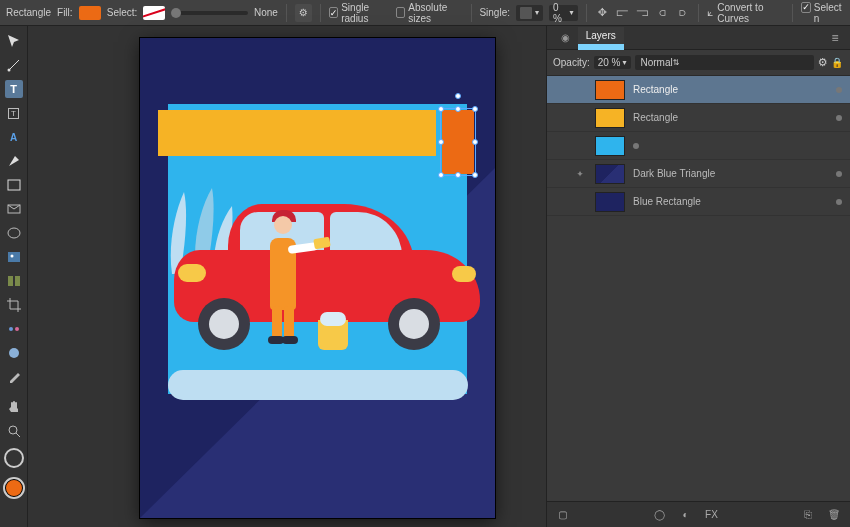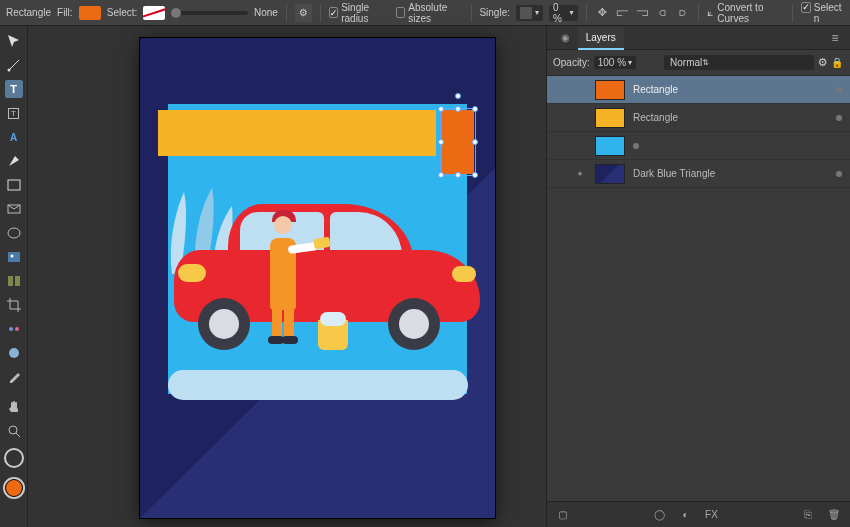--- a/index.html
+++ b/index.html
@@ -70,26 +70,26 @@
   .handle{position:absolute;width:6px;height:6px;background:#fff;border:1px solid #5aa9ff;border-radius:50%;}
   .h1{left:-3px;top:-3px}.h2{left:calc(50% - 3px);top:-3px}.h3{right:-3px;top:-3px}
   .h4{left:-3px;top:calc(50% - 3px)}.h5{right:-3px;top:calc(50% - 3px)}
   .h6{left:-3px;bottom:-3px}.h7{left:calc(50% - 3px);bottom:-3px}.h8{right:-3px;bottom:-3px}
   .rot{left:calc(50% - 3px);top:-16px}
 
   
   .panel { position: absolute; right: 0; top: 26px; width: 304px; bottom: 0; background: #3a3a3a; border-left:1px solid #222; display:flex;flex-direction:column;}
   .panel-tabs{height:24px;background:#333;display:flex;align-items:center;padding:0 6px;border-bottom:1px solid #222;}
   .ptab{font-size:10px;padding:0 8px;height:100%;display:flex;align-items:center;color:#999;}
-  .ptab.active{background:#3a3a3a;color:#eee;border-bottom:2px solid #7dd3fc;margin-bottom:-1px;}
+  .ptab.active{background:#3a3a3a;color:#eee;border-bottom:6px solid #7dd3fc;margin-bottom:-1px;}
   .ptab-spacer{flex:1}
   .pmenu{width:18px;text-align:center;color:#aaa;font-size:12px;}
   .opacity-row{height:26px;display:flex;align-items:center;padding:0 6px;gap:4px;font-size:10px;border-bottom:1px solid #2a2a2a;}
   .opc-field{background:#2a2a2a;padding:1px 4px;border-radius:2px;display:flex;gap:2px;align-items:center;}
-  .blend-sel{flex:1;background:#2a2a2a;padding:2px 6px;border-radius:2px;display:flex;align-items:center;margin-left:24px;}
+  .blend-sel{flex:1;background:#2a2a2a;padding:2px 6px;border-radius:2px;display:flex;align-items:center;}
   .layer-list{flex:1;overflow:auto;}
   .layer{height:28px;display:flex;align-items:center;gap:8px;padding:0 8px;font-size:10px;border-bottom:1px solid #323232;}
   .layer.selected{background:#5d7690;color:#fff;}
   .layer .chev{width:10px;color:#888;}
   .thumb{width:30px;height:20px;background:#555;border:1px solid #222;flex-shrink:0;}
   .thumb.orange{background:#ec6a14;}
   .thumb.yellow{background:#f6b325;}
   .thumb.lblue{background:#2fb4ed;}
   .thumb.dblue{background:linear-gradient(135deg,#1e2360 50%,#292f74 50%);}
   .thumb.blue{background:#1e2360;}
@@ -304,21 +304,21 @@
     <div class="ptab">◉</div>
     <div class="ptab active">
         <span>Layers</span>
       </div>
     <div class="ptab-spacer"></div>
     <div class="pmenu">≡</div>
   </div>
   <div class="opacity-row">
     <span>Opacity:</span>
     <div class="opc-field">
-        <span>100 %</span>
+        <span>20 %</span>
         <span style="font-size:8px;">▾</span>
       </div>
     <div class="blend-sel">
         <span>Normal</span>
         <span style="font-size:8px;">⇅</span>
       </div>
     <span style="font-size:11px;">⚙</span>
     <span style="font-size:10px;">🔒</span>
   </div>
   <div class="layer-list" id="layer-list">
@@ -340,20 +340,27 @@
         <span class="chev"></span>
         <span class="pre"></span>
         <div class="thumb lblue"></div>
         <span class="dot"></span>
       </div>
       <div class="layer">
         <span class="chev"></span>
         <span class="pre">✦</span>
         <div class="thumb dblue"></div>
         <span class="layer-name">Dark Blue Triangle</span>
+        <span class="dot"></span>
+      </div>
+      <div class="layer">
+        <span class="chev"></span>
+        <span class="pre"></span>
+        <div class="thumb blue"></div>
+        <span class="layer-name">Blue Rectangle</span>
         <span class="dot"></span>
       </div>
     </div>
   <div class="panel-foot">
     <div class="pf-ic">▢</div>
     <div class="pf-spacer"></div>
     <div class="pf-ic">◯</div>
     <div class="pf-ic">◐</div>
     <div class="pf-ic">
         <span>FX</span>

